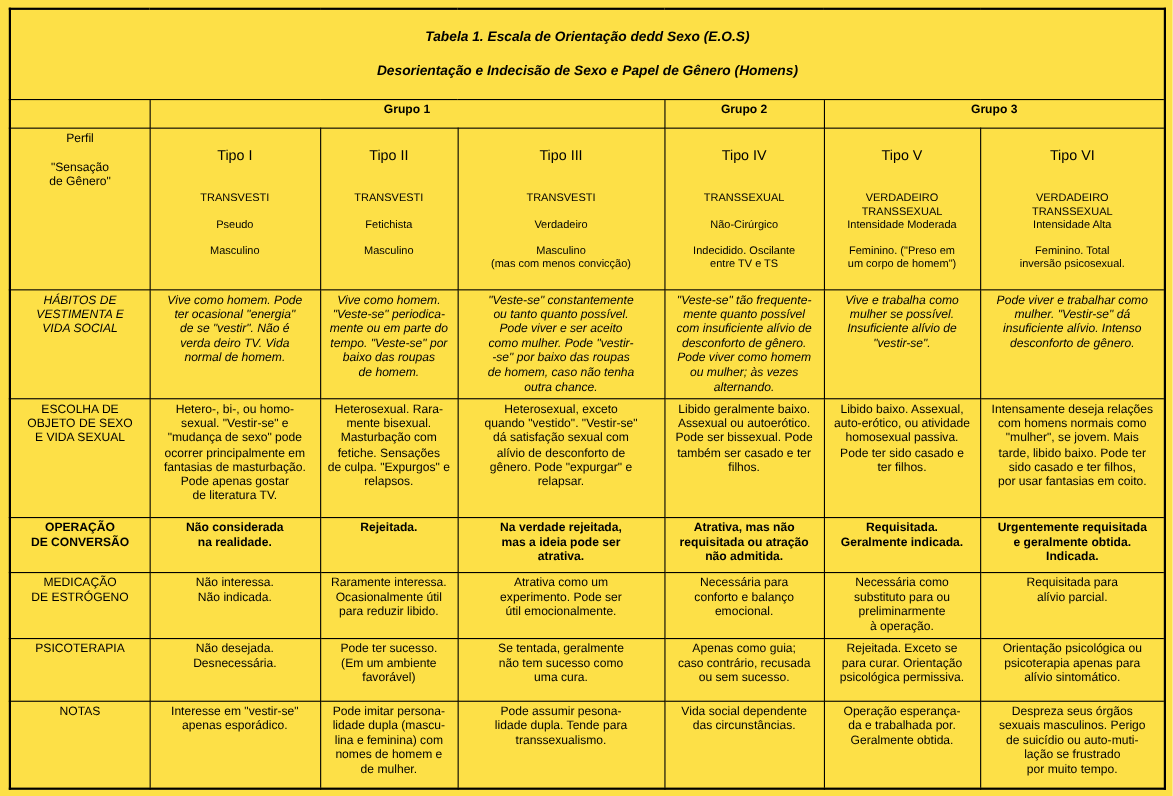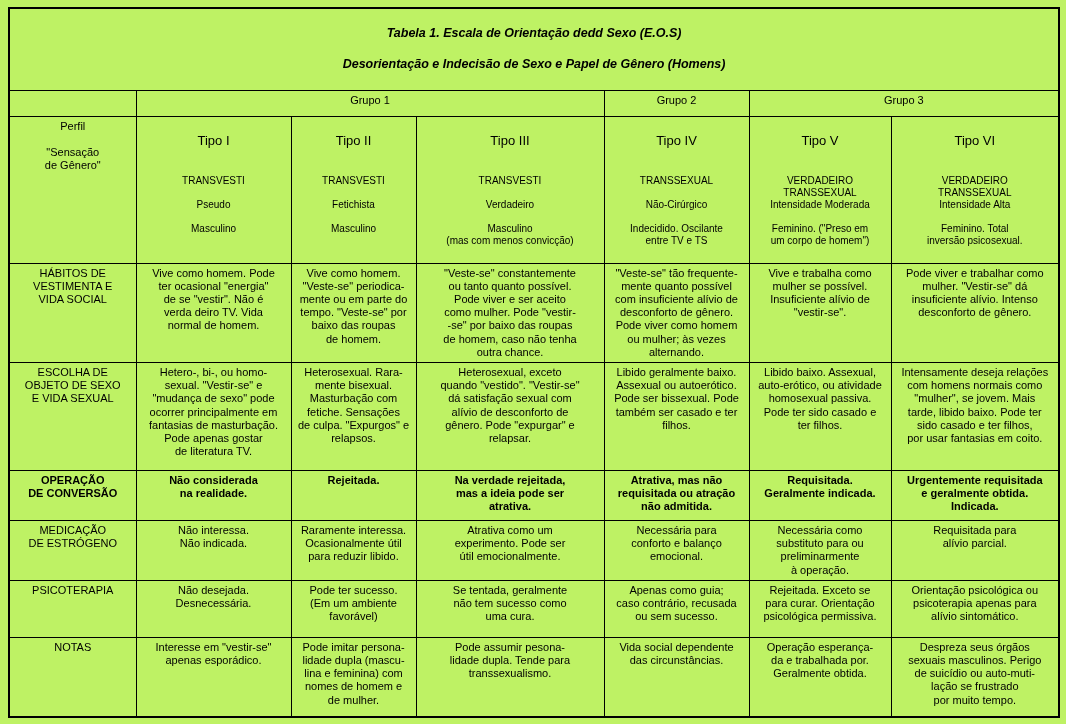--- a/index.html
+++ b/index.html
@@ -1,28 +1,28 @@
 <!DOCTYPE html>
 <html><head>
 <meta charset="utf-8">
 <style>
   * { box-sizing: border-box; }
   html, body { margin: 0; padding: 0; background: #ffffff; }
   body { font-family: "Liberation Sans", sans-serif; color: #000; }
-  .page { width: 1066px; height: 724px; padding: 7px 8px; background: #bef264; }
+  .page { width: 1066px; height: 724px; padding: 7px 8px; background: #fde047; }
   table.eos { border-collapse: collapse; width: 1050px; table-layout: fixed; border: 2px solid #000; }
   table.eos td { border: 1px solid #000; padding: 3px 3px; text-align: center; vertical-align: top;
                  font-size: 11px; line-height: 1.2; white-space: pre-line; overflow: hidden; }
   .title-cell { padding: 4px 2px; }
   .title-line { font-weight: bold; font-style: italic; font-size: 12.5px; line-height: 1.4; }
-  .group-label { font-weight: normal; font-size: 12px; }
+  .group-label { font-weight: bold; font-size: 12px; }
   tr.r-title  { height: 42px; }
   tr.r-group  { height: 26px; }
   tr.r-perfil { height: 122px; }
-  tr.r-habitos{ height: 92px; }
+  tr.r-habitos{ height: 92px; font-style: italic; }
   tr.r-escolha{ height: 108px; }
   tr.r-kinsey { height: 30px; }
   tr.r-oper   { height: 50px; font-weight: bold; }
   tr.r-medic  { height: 55px; }
   tr.r-psico  { height: 57px; padding-left: 20px; }
   tr.r-notas  { height: 80px; }
   tr.r-kinsey td { vertical-align: middle; }
   td.row-label { font-size: 11.5px; }
   td.perfil-label { padding-top: 30px; font-size: 11.5px; margin-left: 35px; }
   .tipo-label { margin-bottom: 13px; font-size: 13px; }

